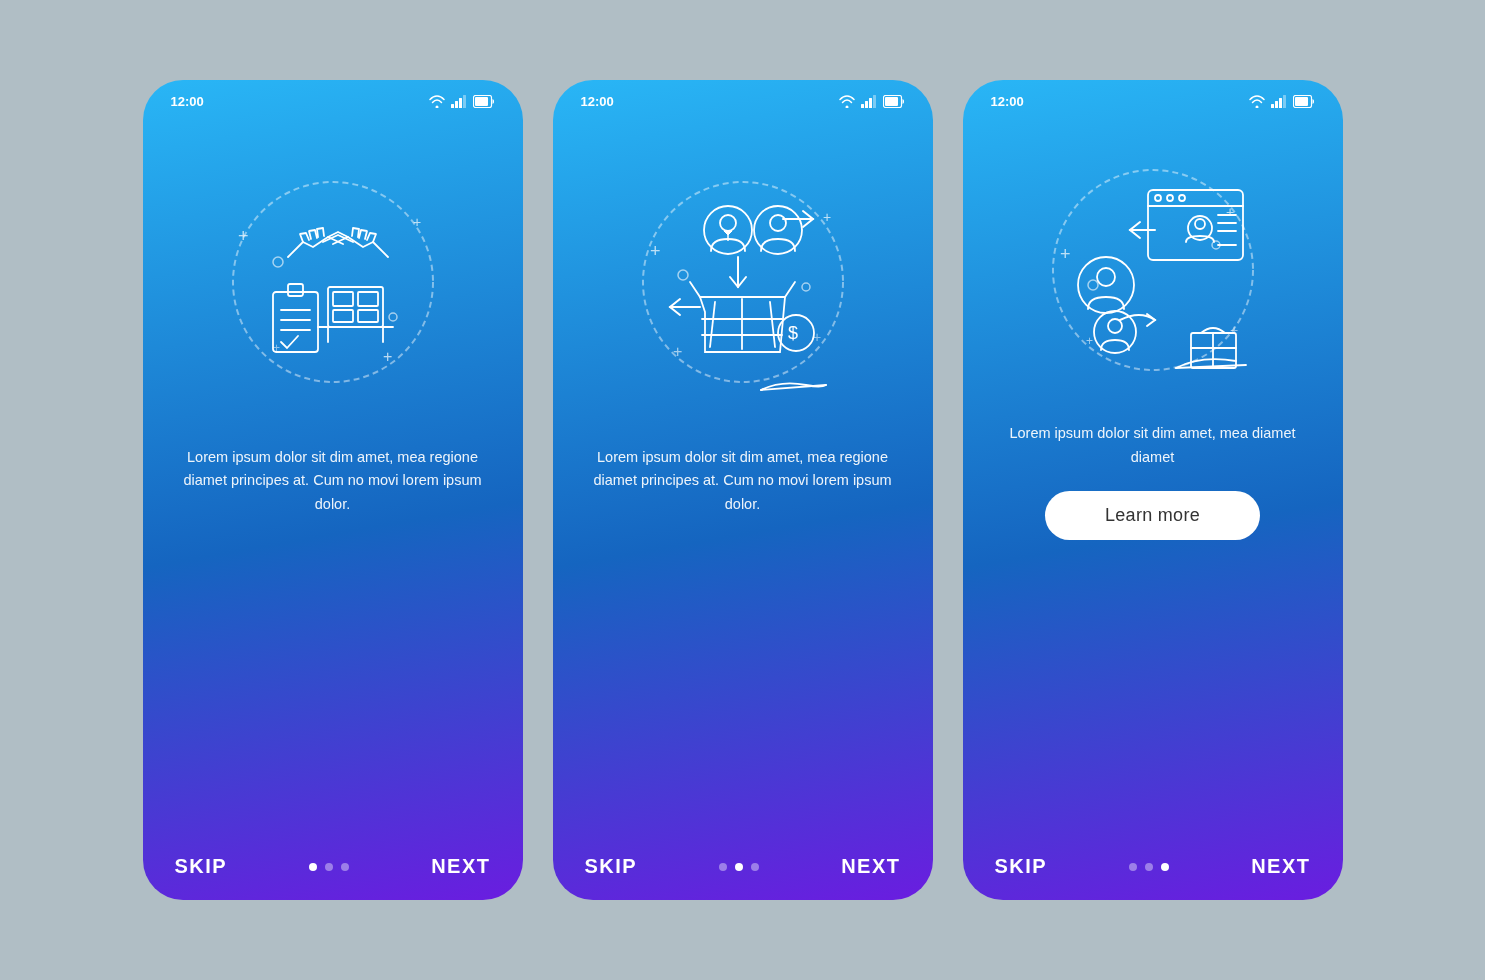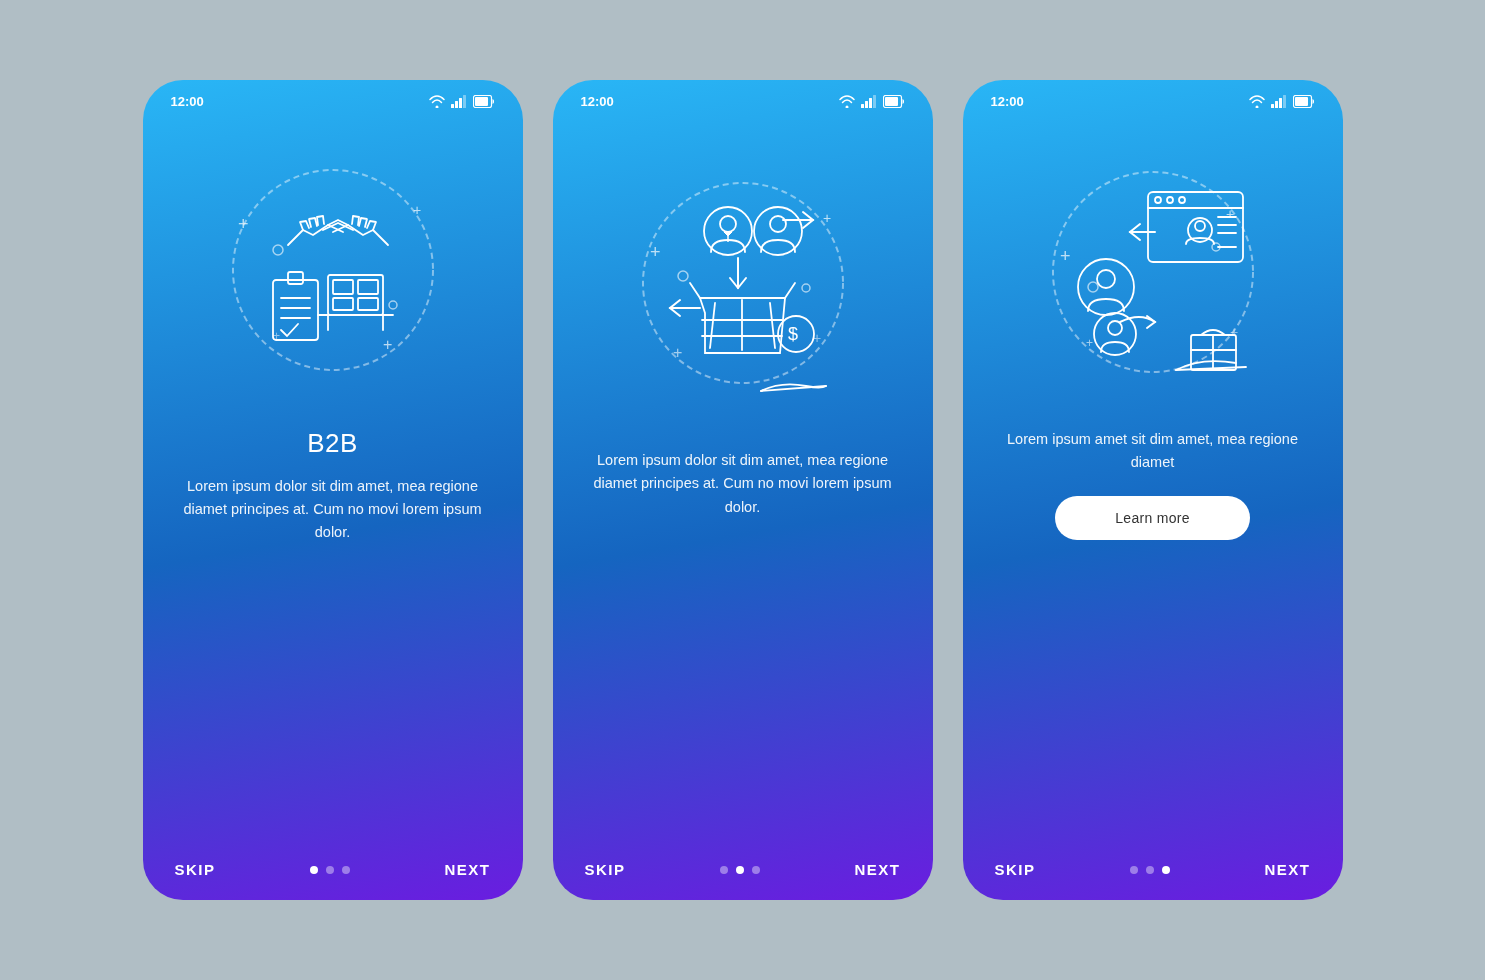--- a/index.html
+++ b/index.html
@@ -91,39 +91,39 @@
       font-weight: 300;
       opacity: 0.92;
     }
 
     .learn-more-btn {
       margin: 6px auto 16px;
       background: white;
       border-radius: 30px;
       padding: 14px 60px;
       color: #333;
-      font-size: 14px;
+      font-size: 18px;
       font-weight: 400;
       cursor: pointer;
       border: none;
       display: block;
       letter-spacing: 0.3px;
     }
 
     .bottom-nav {
       display: flex;
       align-items: center;
       justify-content: space-between;
       padding: 10px 32px 22px;
       margin-top: auto;
     }
 
     .nav-btn {
       color: white;
-      font-size: 15px;
+      font-size: 20px;
       font-weight: 600;
       letter-spacing: 1.5px;
       cursor: pointer;
       background: none;
       border: none;
     }
 
     .dots {
       display: flex;
       gap: 8px;
@@ -219,21 +219,20 @@
           <rect x="30" y="5" width="20" height="14" rx="1"></rect>
           <rect x="5" y="23" width="20" height="12" rx="1"></rect>
           <rect x="30" y="23" width="20" height="12" rx="1"></rect>
           <line x1="-10" y1="40" x2="65" y2="40"></line>
           <line x1="0" y1="40" x2="0" y2="55"></line>
           <line x1="55" y1="40" x2="55" y2="55"></line>
         </g>
       </svg>
     </div>
 
-    <div class="title">B2B</div>
     <div class="description">Lorem ipsum dolor sit dim amet, mea regione diamet principes at. Cum no movi lorem ipsum dolor.</div>
 
     <div class="spacer"></div>
 
     <div class="bottom-nav">
       <button class="nav-btn">SKIP</button>
       <div class="dots">
         <div class="dot active"></div>
         <div class="dot"></div>
         <div class="dot"></div>
@@ -426,21 +425,21 @@
 
           <rect x="20" y="30" width="45" height="35" rx="2"></rect>
           <line x1="20" y1="45" x2="65" y2="45"></line>
           <line x1="42" y1="30" x2="42" y2="65"></line>
 
           <path d="M30 30 Q42 20 54 30"></path>
         </g>
       </svg>
     </div>
 
-    <div class="description">Lorem ipsum amet sit dim amet, mea regione diamet</div>
+    <div class="description">Lorem ipsum dolor sit dim amet, mea diamet diamet</div>
 
     <button class="learn-more-btn">Learn more</button>
 
     <div class="spacer"></div>
 
     <div class="bottom-nav">
       <button class="nav-btn">SKIP</button>
       <div class="dots">
         <div class="dot"></div>
         <div class="dot"></div>

